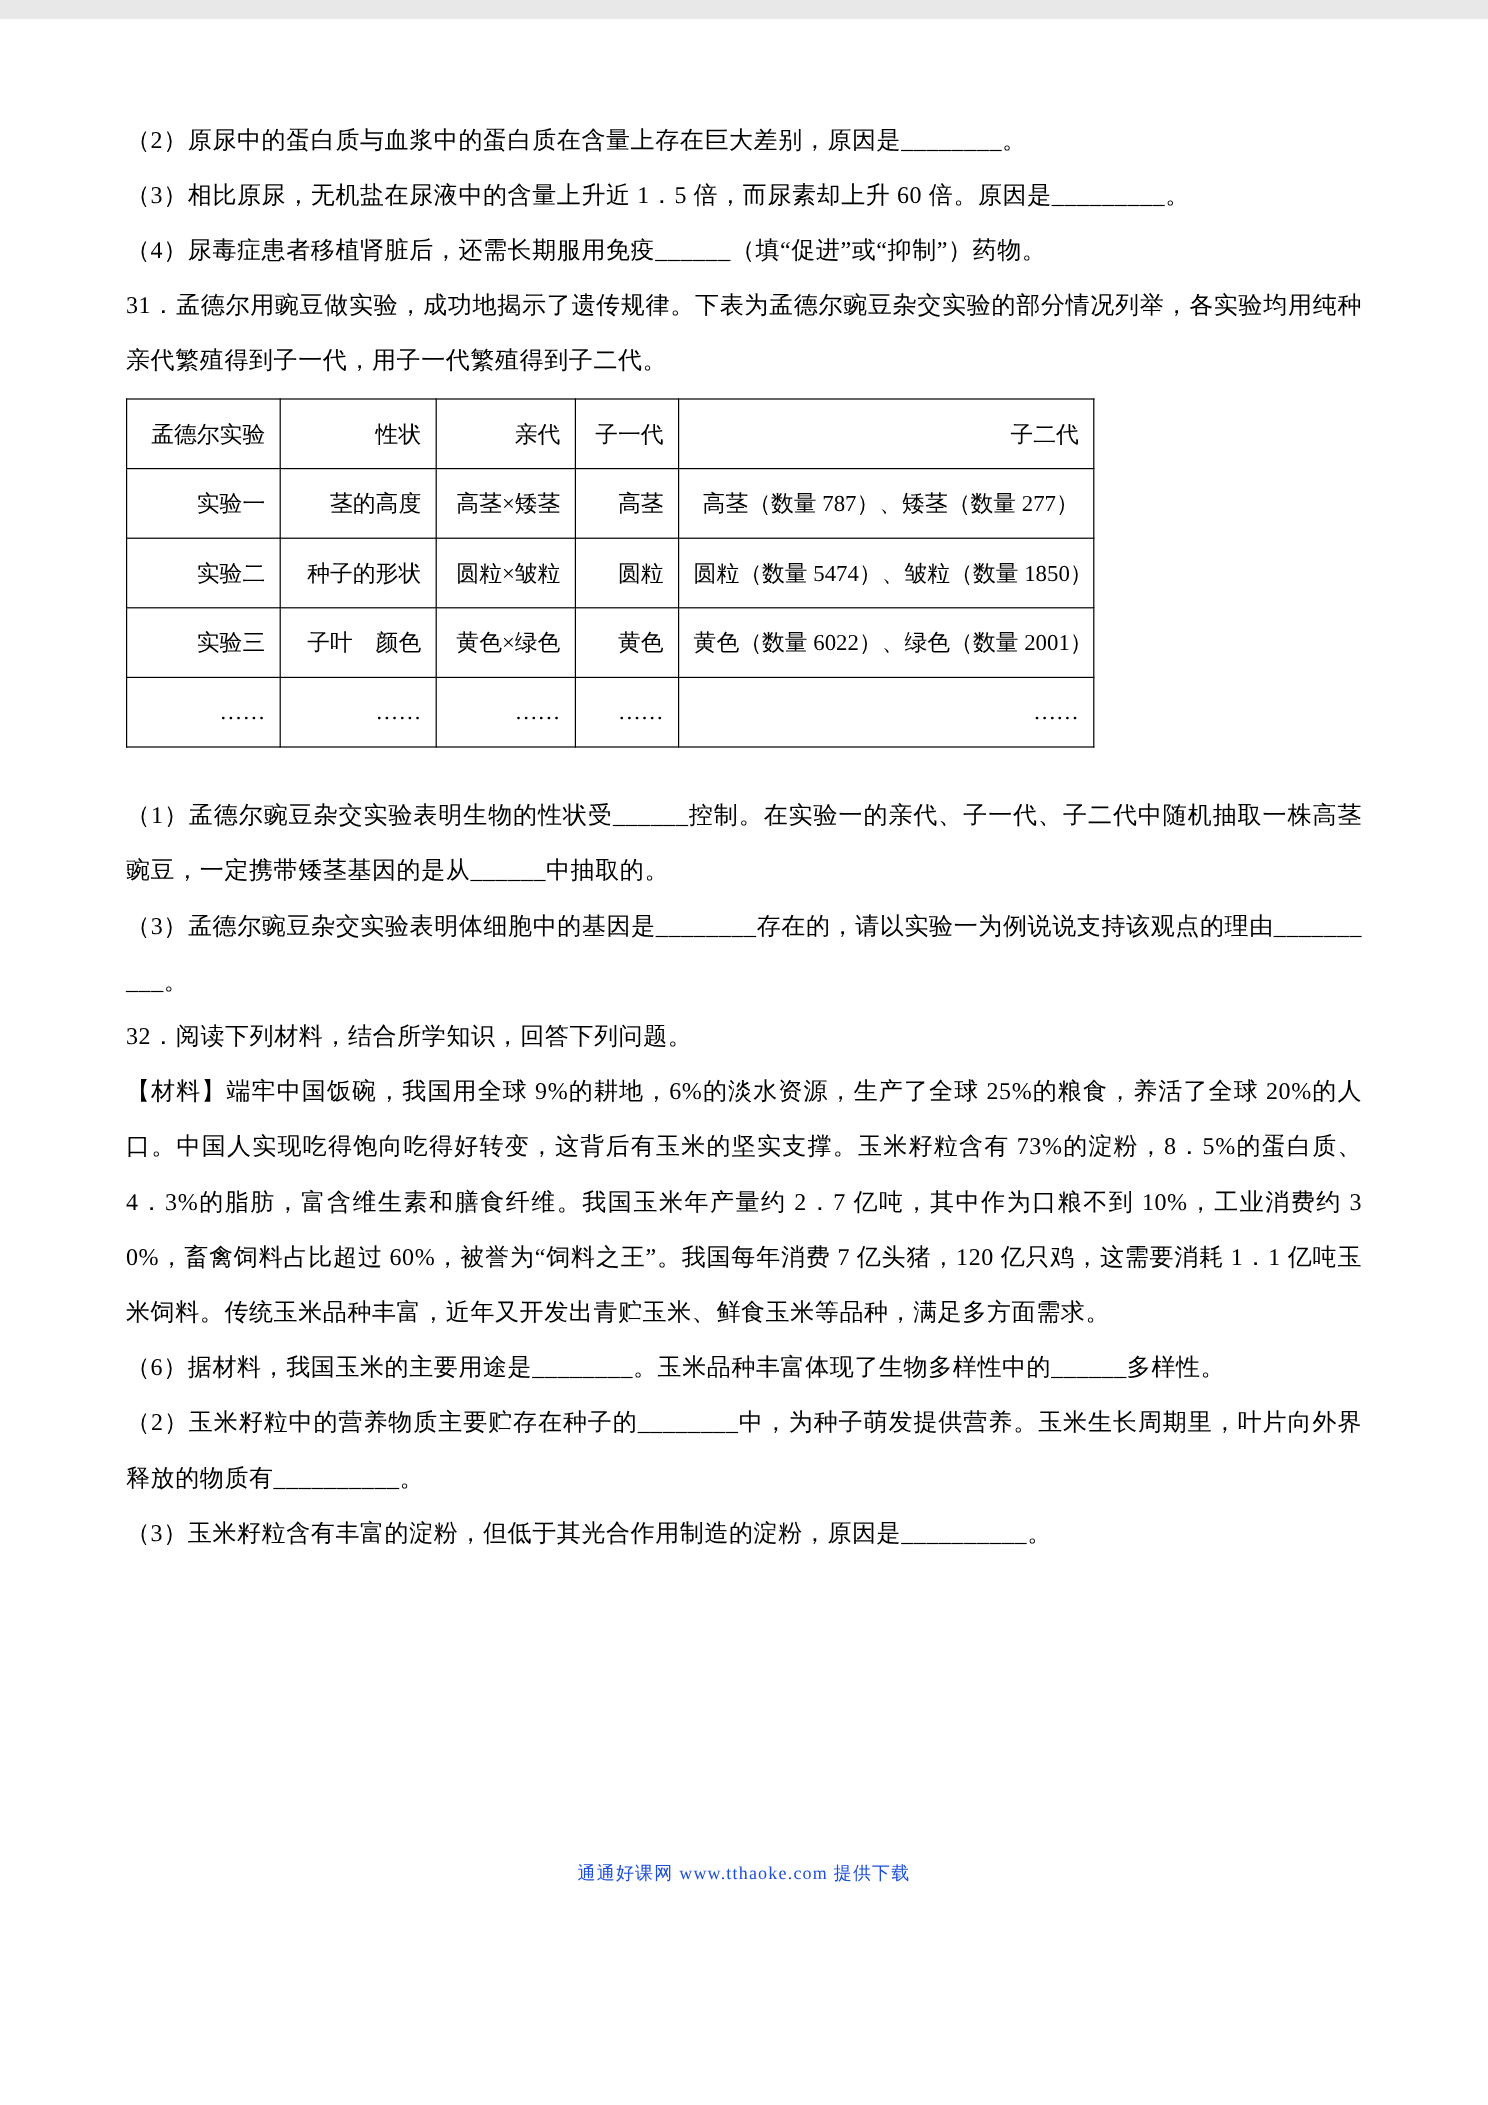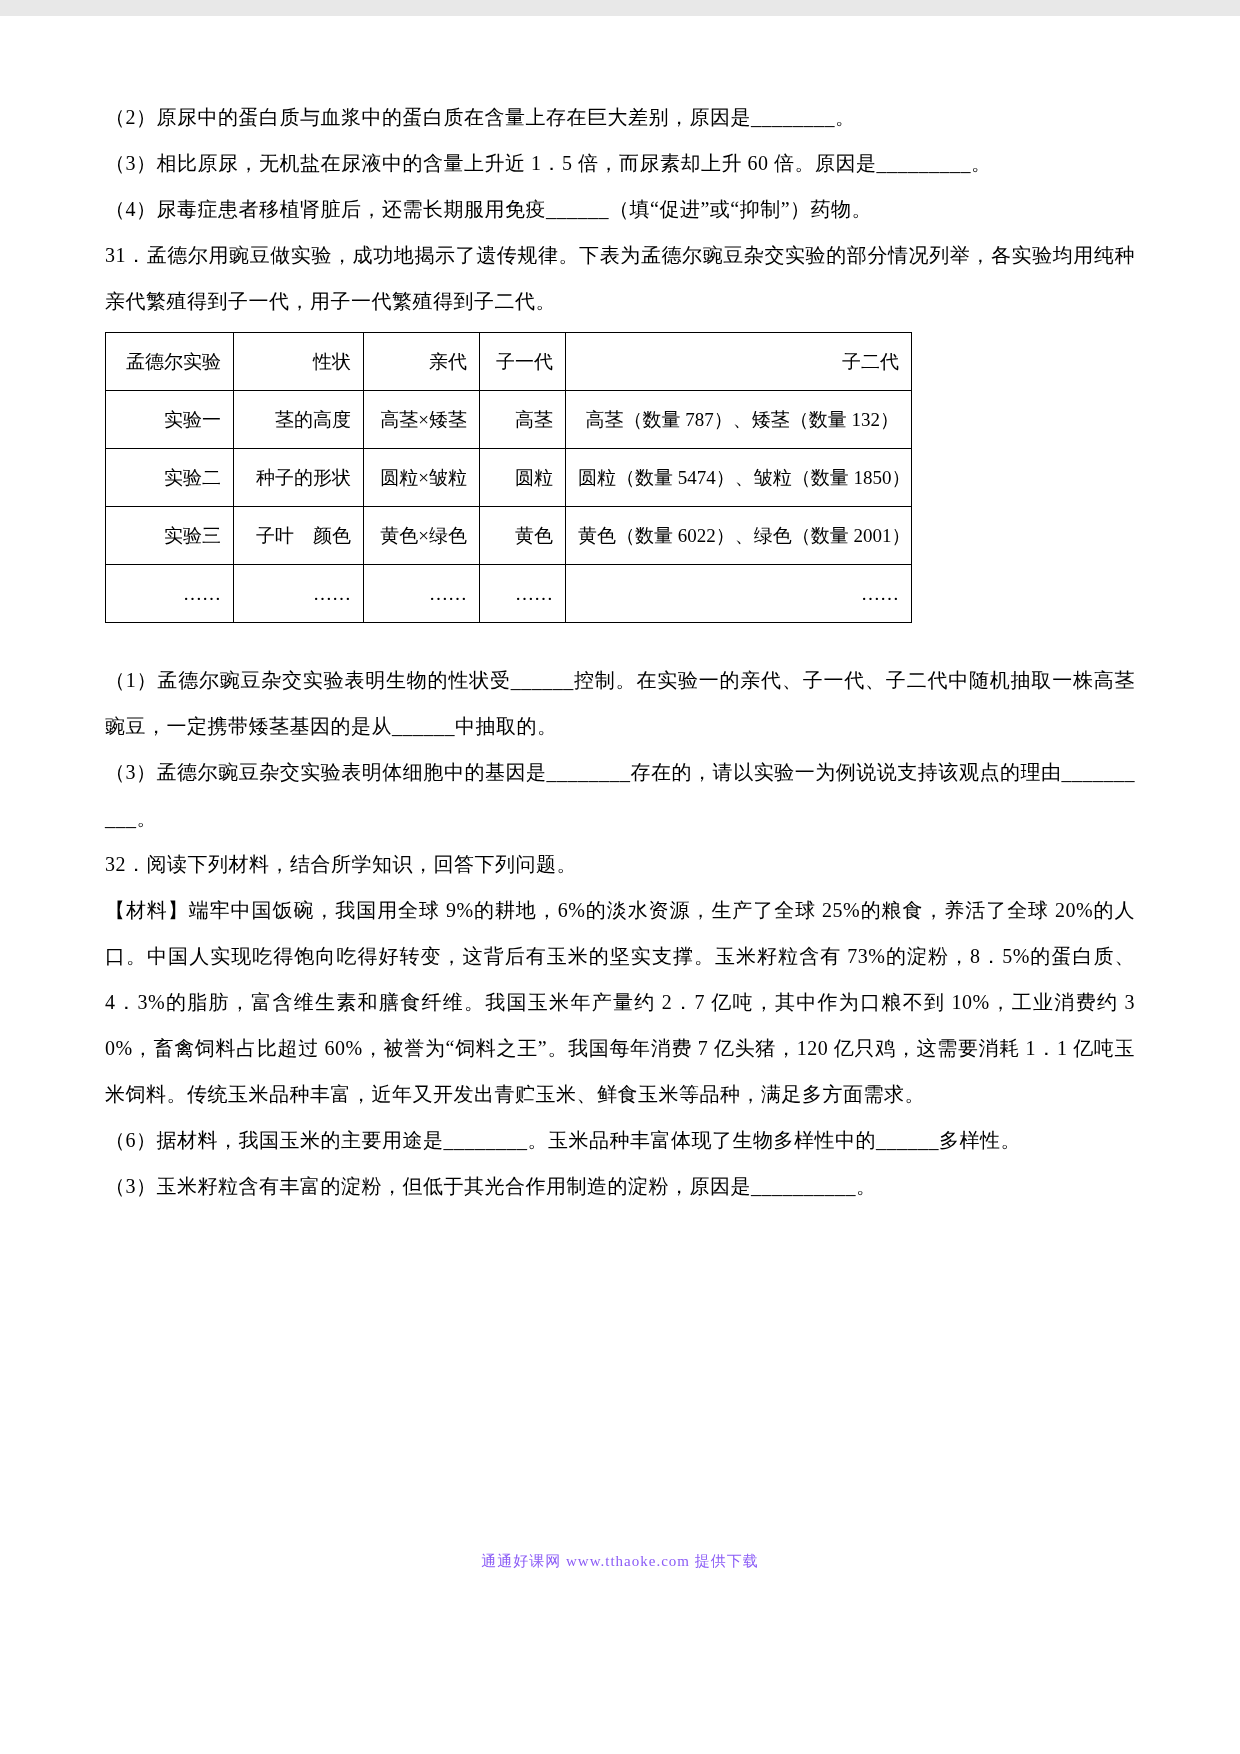--- a/index.html
+++ b/index.html
@@ -46,21 +46,21 @@
     overflow: hidden;
     white-space: nowrap;
   }
   .footer {
     position: absolute;
     top: 1536px;
     left: 0;
     width: 100%;
     text-align: center;
     font-size: 15px;
-    color: #8b5cf6;
+    color: #1d4ed8;
     letter-spacing: 1px;
     font-family: "Liberation Serif", "DejaVu Serif", serif;
   }
 </style>
 </head>
 <body>
 
 <div class="page">
   <div class="content">
 
@@ -84,21 +84,21 @@
           <th>性状</th>
           <th>亲代</th>
           <th>子一代</th>
           <th>子二代</th>
         </tr>
         <tr>
           <td>实验一</td>
           <td>茎的高度</td>
           <td>高茎×矮茎</td>
           <td>高茎</td>
-          <td>高茎（数量 787）、矮茎（数量 132）</td>
+          <td>高茎（数量 787）、矮茎（数量 277）</td>
         </tr>
         <tr>
           <td>实验二</td>
           <td>种子的形状</td>
           <td>圆粒×皱粒</td>
           <td>圆粒</td>
           <td>圆粒（数量 5474）、皱粒（数量 1850）</td>
         </tr>
         <tr>
           <td>实验三</td>
@@ -116,18 +116,19 @@
         </tr>
       </tbody>
     </table>
 
     <p class="line">（1）孟德尔豌豆杂交实验表明生物的性状受______控制。在实验一的亲代、子一代、子二代中随机抽取一株高茎豌豆，一定携带矮茎基因的是从______中抽取的。</p>
     <p class="line">（3）孟德尔豌豆杂交实验表明体细胞中的基因是________存在的，请以实验一为例说说支持该观点的理由__________。</p>
 
     <p class="line">32．阅读下列材料，结合所学知识，回答下列问题。</p>
     <p class="line">【材料】端牢中国饭碗，我国用全球 9%的耕地，6%的淡水资源，生产了全球 25%的粮食，养活了全球 20%的人口。中国人实现吃得饱向吃得好转变，这背后有玉米的坚实支撑。玉米籽粒含有 73%的淀粉，8．5%的蛋白质、4．3%的脂肪，富含维生素和膳食纤维。我国玉米年产量约 2．7 亿吨，其中作为口粮不到 10%，工业消费约 30%，畜禽饲料占比超过 60%，被誉为“饲料之王”。我国每年消费 7 亿头猪，120 亿只鸡，这需要消耗 1．1 亿吨玉米饲料。传统玉米品种丰富，近年又开发出青贮玉米、鲜食玉米等品种，满足多方面需求。</p>
     <p class="line">（6）据材料，我国玉米的主要用途是________。玉米品种丰富体现了生物多样性中的______多样性。</p>
+    <p class="line">（2）玉米籽粒中的营养物质主要贮存在种子的________中，为种子萌发提供营养。玉米生长周期里，叶片向外界释放的物质有__________。</p>
     <p class="line">（3）玉米籽粒含有丰富的淀粉，但低于其光合作用制造的淀粉，原因是__________。</p>
 
   </div>
 
   <div class="footer">通通好课网  www.tthaoke.com 提供下载</div>
 </div>
 
 </body></html>

